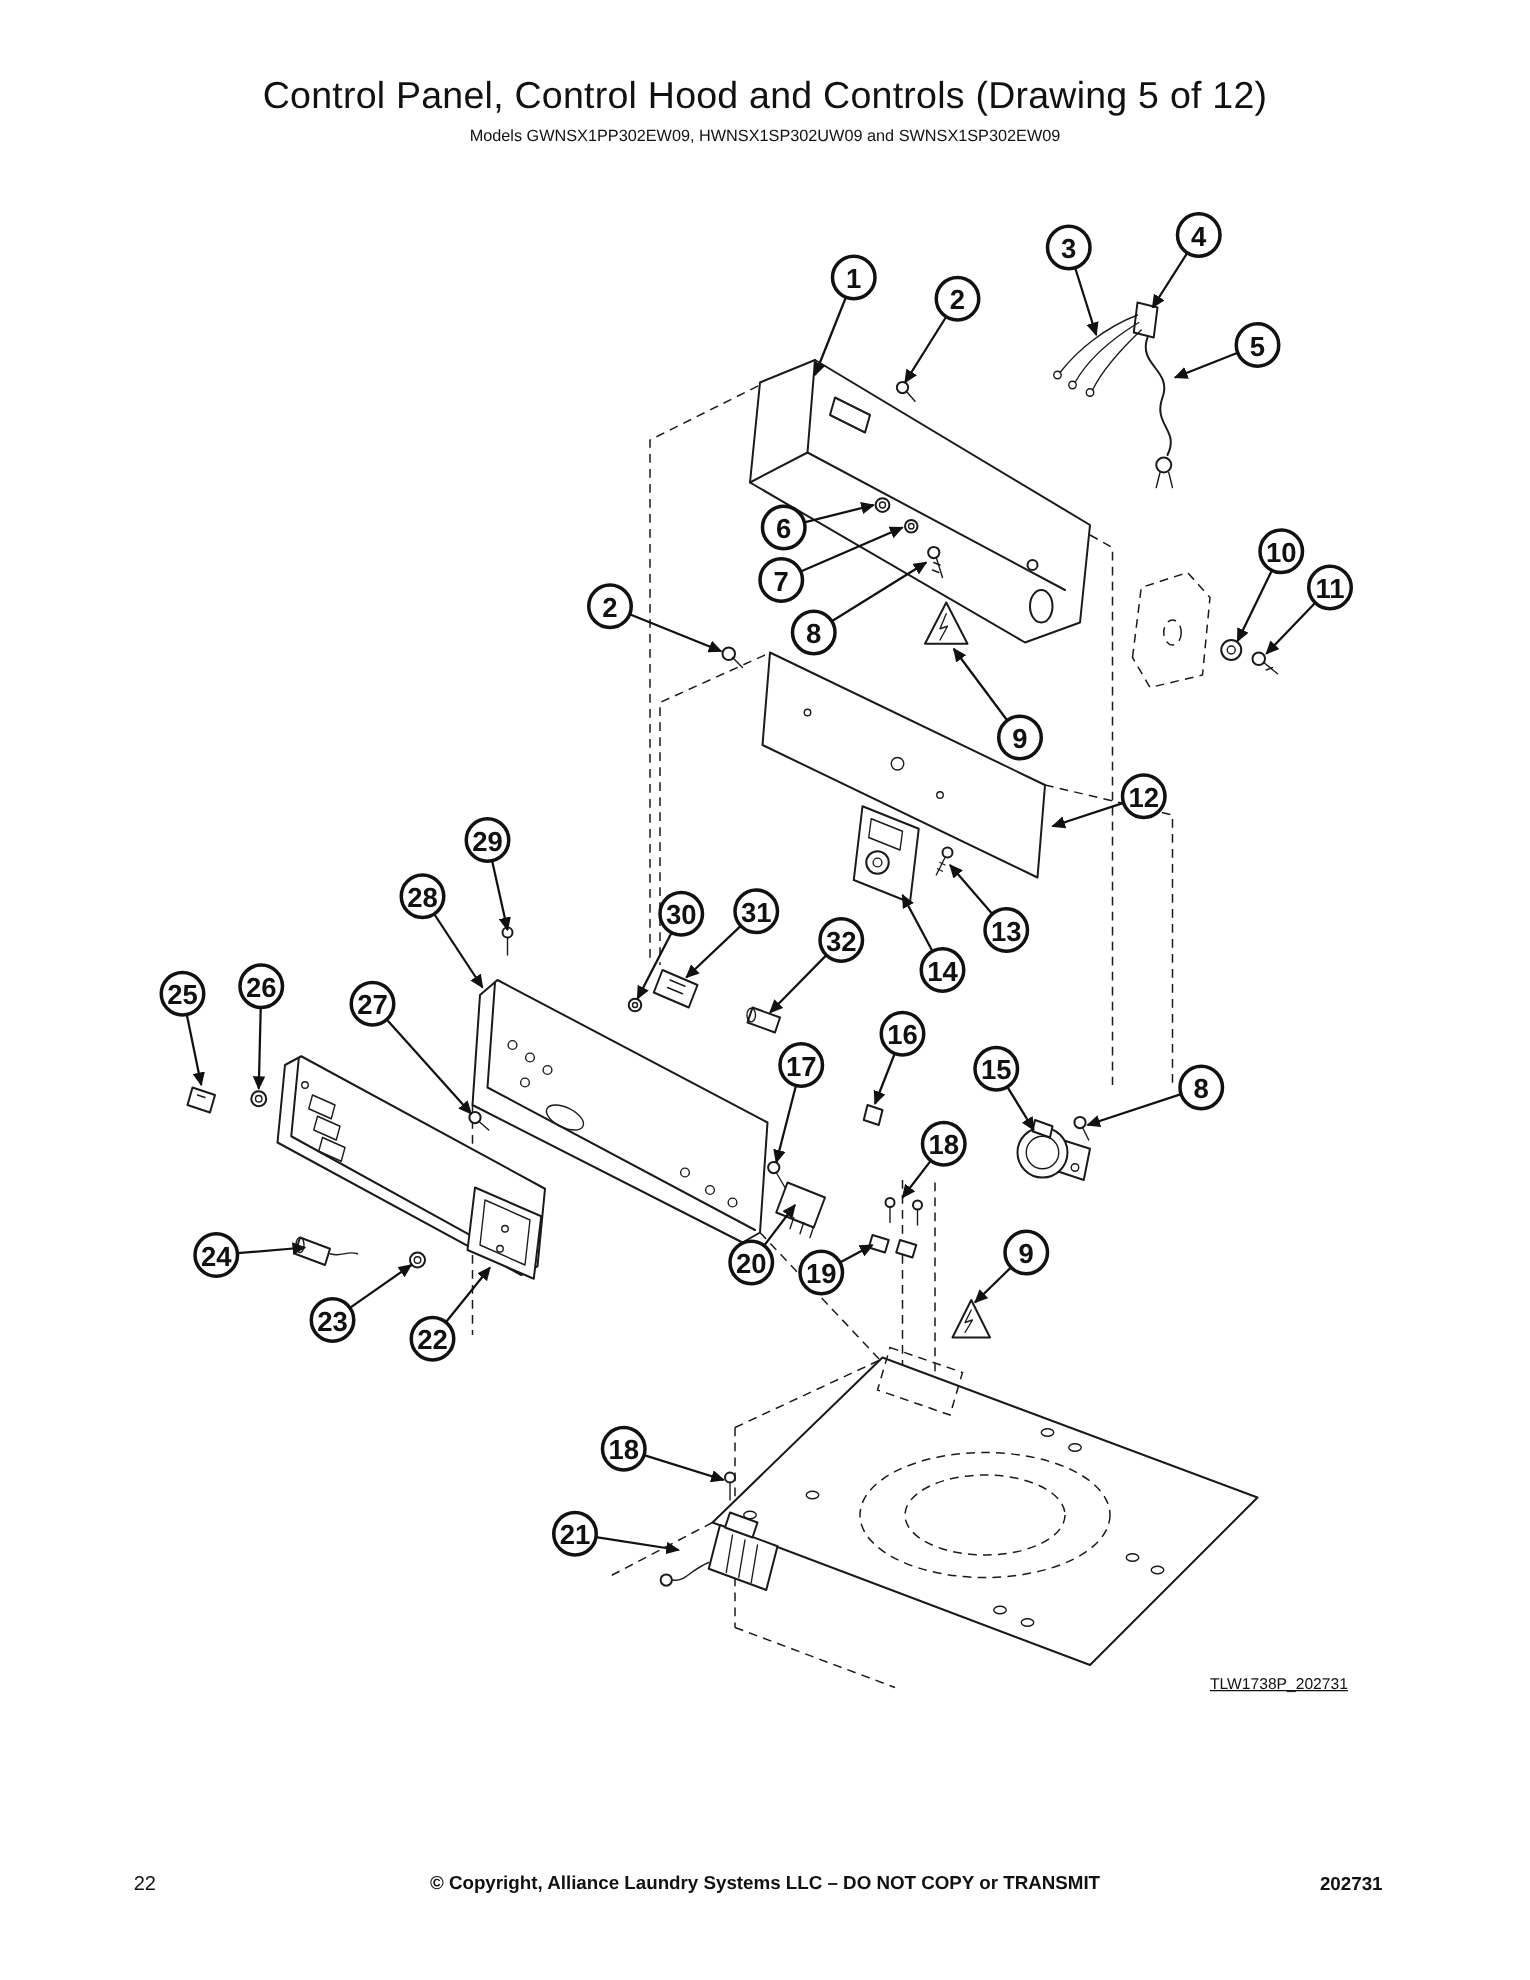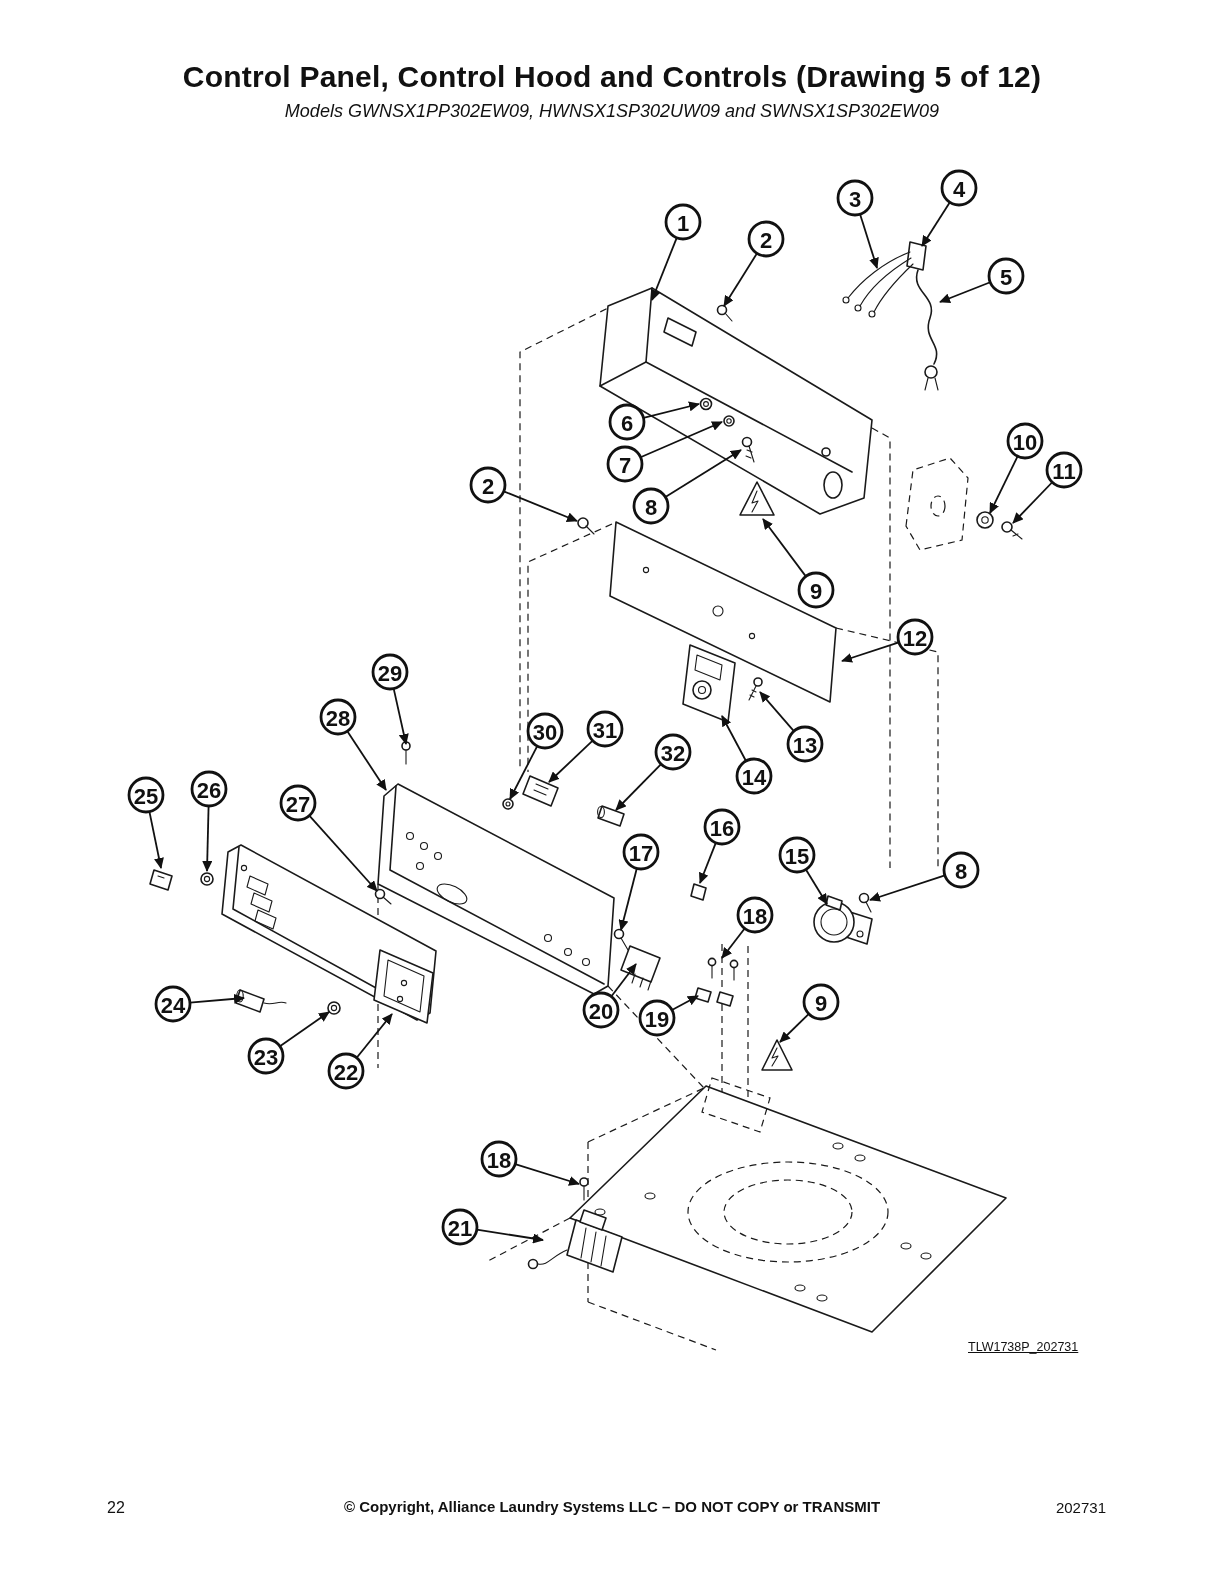--- a/index.html
+++ b/index.html
@@ -1,35 +1,35 @@
 <!DOCTYPE html>
 <html><head>
 <meta charset="utf-8">
 <style>
   html,body{margin:0;padding:0;background:#fff;}
   body{
     width:1224px;height:1584px;position:relative;overflow:hidden;
     font-family:"Liberation Sans",sans-serif;color:#111;
   }
   header{position:absolute;top:60px;left:0;right:0;text-align:center;z-index:3;}
-  h1{margin:0;font-size:30px;font-weight:700;letter-spacing:.2px;}
-  .subtitle{margin-top:7px;font-size:18px;font-style:italic;}
+  h1{margin:0;font-size:30px;font-weight:400;letter-spacing:.2px;}
+  .subtitle{margin-top:7px;font-size:13px;}
   #diagram-svg{position:absolute;left:0;top:0;width:1224px;height:1584px;z-index:1;}
   .ln{fill:none;stroke:#1a1a1a;stroke-width:1.6;stroke-linejoin:round;stroke-linecap:round;}
   .fillw{fill:#fff;stroke:#1a1a1a;stroke-width:1.6;stroke-linejoin:round;}
   .dash{fill:none;stroke:#1a1a1a;stroke-width:1.2;stroke-dasharray:7 5;}
   .thin{stroke-width:1.1;}
   .leader{stroke:#111;stroke-width:1.8;fill:none;}
   .callout-circle{fill:#fff;stroke:#111;stroke-width:2.8;}
   .callout-num{font:700 22px "Liberation Sans",sans-serif;fill:#111;text-anchor:middle;dominant-baseline:central;}
   .figure-code{position:absolute;left:968px;top:1340px;font-size:12.5px;z-index:3;text-decoration:underline;}
   footer{position:absolute;left:0;right:0;top:1498px;z-index:3;font-size:15px;}
   .footer-center{display:block;text-align:center;font-weight:700;}
   .footer-left{position:absolute;left:107px;top:1px;font-size:16px;font-weight:400;}
-  .footer-right{position:absolute;right:118px;top:1px;font-weight:400;}
+  .footer-right{position:absolute;right:118px;top:1px;font-weight:700;}
 </style>
 </head>
 <body>
 
 <header>
   <h1>Control Panel, Control Hood and Controls (Drawing 5 of 12)</h1>
   <div class="subtitle">Models GWNSX1PP302EW09, HWNSX1SP302UW09 and SWNSX1SP302EW09</div>
 </header>
 
 <svg id="diagram-svg" viewBox="0 0 1224 1584" xmlns="http://www.w3.org/2000/svg">

